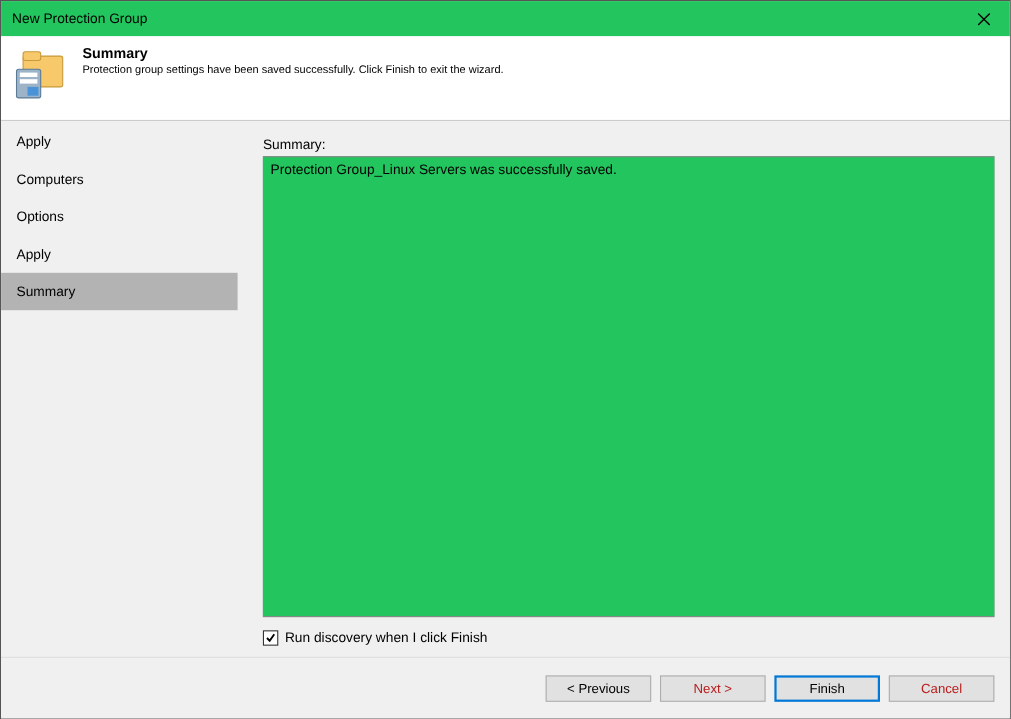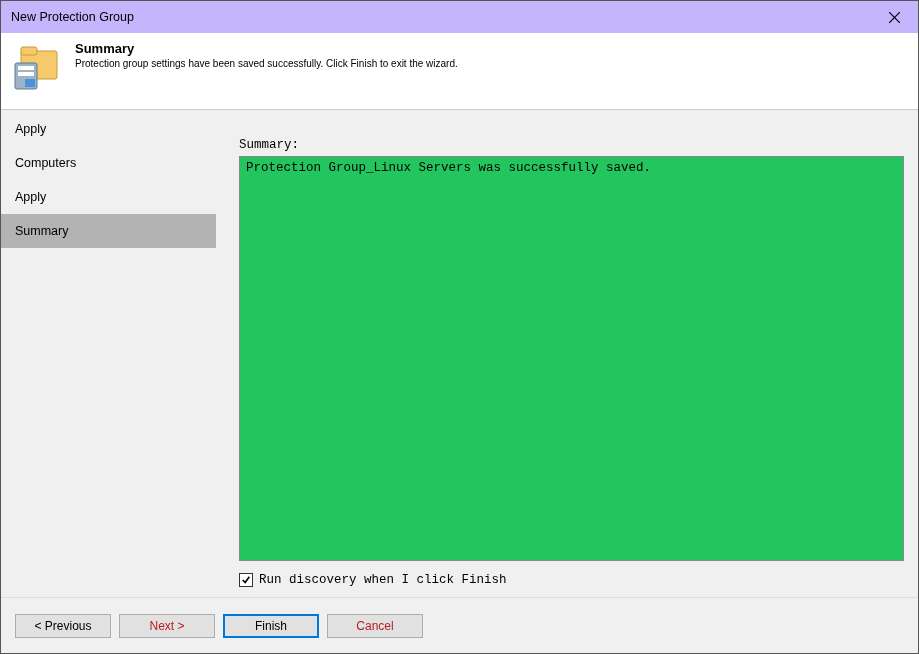--- a/index.html
+++ b/index.html
@@ -16,21 +16,21 @@
     border: 1px solid #555;
     display: flex;
     flex-direction: column;
     background: #fff;
   }
   .titlebar {
     height: 32px;
     display: flex;
     align-items: center;
     padding: 0 2px 0 10px;
-    background: #c4b5fd;
+    background: #22c55e;
   }
   .titlebar-title { flex: 1; font-size: 12.5px; }
   .titlebar-close {
     width: 44px; height: 30px;
     display: flex; align-items: center; justify-content: center;
     cursor: pointer;
   }
   .titlebar-close svg { width: 11px; height: 11px; stroke: #000; stroke-width: 1.2; }
   .header {
     display: flex;
@@ -57,25 +57,24 @@
   .sidebar-item {
     padding: 10px 14px;
     font-size: 12.5px;
     cursor: pointer;
   }
   .sidebar-item.active {
     background: #b3b3b3;
   }
   .main {
     flex: 1;
-    padding: 28px 14px 10px 22px;
+    padding: 14px 14px 10px 22px;
     display: flex;
     flex-direction: column;
     min-height: 0;
-    font-family: Liberation Mono, monospace;
   }
   .summary-label { margin-bottom: 4px; font-size: 12.5px; }
   .summary-box {
     flex: 1;
     border: 1px solid #888;
     background: #22c55e;
     padding: 4px 6px;
     font-size: 12.5px;
     overflow: auto;
     min-height: 0;
@@ -93,20 +92,21 @@
     display: inline-flex; align-items: center; justify-content: center;
     cursor: pointer;
   }
   .checkbox svg { width: 10px; height: 10px; stroke: #000; stroke-width: 2; fill: none; }
   .footer {
     height: 56px;
     background: #f0f0f0;
     border-top: 1px solid #ddd;
     display: flex;
     align-items: center;
+    justify-content: flex-end;
     padding: 0 14px;
     gap: 8px;
   }
   .btn {
     min-width: 96px;
     height: 24px;
     border: 1px solid #adadad;
     background: #e1e1e1;
     font-size: 12px;
     font-family: inherit;
@@ -151,20 +151,21 @@
     <div class="header-text">
       <div class="header-title">Summary</div>
       <div class="header-desc">Protection group settings have been saved successfully. Click Finish to exit the wizard.</div>
     </div>
   </div>
 
   <div class="body">
     <div class="sidebar">
       <div class="sidebar-item">Apply</div>
       <div class="sidebar-item">Computers</div>
+      <div class="sidebar-item">Options</div>
       <div class="sidebar-item">Apply</div>
       <div class="sidebar-item active">Summary</div>
     </div>
 
     <div class="main">
       <div class="summary-label">Summary:</div>
       <div class="summary-box">
         <span>Protection Group_Linux Servers was successfully saved.</span>
       </div>
       <div class="checkbox-row">

